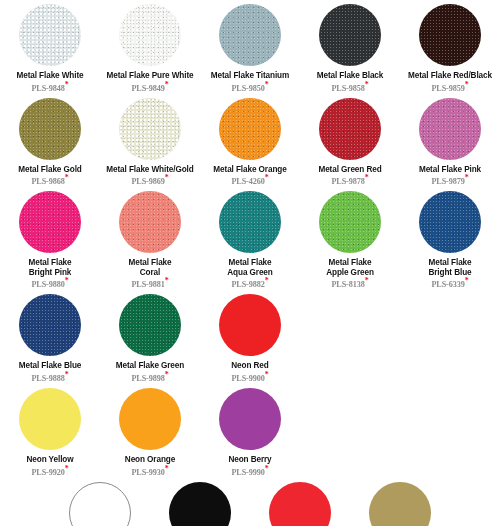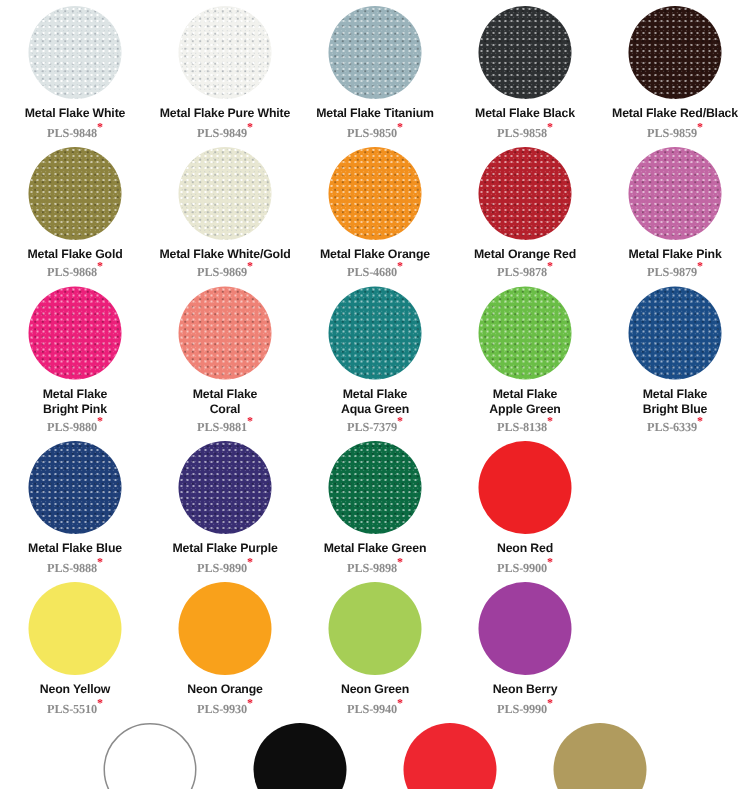--- a/index.html
+++ b/index.html
@@ -113,27 +113,27 @@
           <div class="swatch flake light" style="background: rgb(232, 231, 210);"></div>
         </div>
         <div class="label">Metal Flake White/Gold</div>
         <div class="code"><span>PLS-9869</span><span class="star">*</span></div>
       </div>
       <div class="cell">
         <div class="swatch-wrap">
           <div class="swatch flake" style="background: rgb(242, 144, 30);"></div>
         </div>
         <div class="label">Metal Flake Orange</div>
-        <div class="code"><span>PLS-4680</span><span class="star">*</span></div>
+        <div class="code"><span>PLS-4260</span><span class="star">*</span></div>
       </div>
       <div class="cell">
         <div class="swatch-wrap">
           <div class="swatch flake" style="background: rgb(181, 32, 44);"></div>
         </div>
-        <div class="label">Metal Orange Red</div>
+        <div class="label">Metal Green Red</div>
         <div class="code"><span>PLS-9878</span><span class="star">*</span></div>
       </div>
       <div class="cell">
         <div class="swatch-wrap">
           <div class="swatch flake" style="background: rgb(194, 103, 164);"></div>
         </div>
         <div class="label">Metal Flake Pink</div>
         <div class="code"><span>PLS-9879</span><span class="star">*</span></div>
       </div>
     </div>
@@ -153,21 +153,21 @@
         <div class="label">Metal Flake
 Coral</div>
         <div class="code"><span>PLS-9881</span><span class="star">*</span></div>
       </div>
       <div class="cell">
         <div class="swatch-wrap">
           <div class="swatch flake" style="background: rgb(25, 128, 128);"></div>
         </div>
         <div class="label">Metal Flake
 Aqua Green</div>
-        <div class="code"><span>PLS-7379</span><span class="star">*</span></div>
+        <div class="code"><span>PLS-9882</span><span class="star">*</span></div>
       </div>
       <div class="cell">
         <div class="swatch-wrap">
           <div class="swatch flake" style="background: rgb(106, 190, 70);"></div>
         </div>
         <div class="label">Metal Flake
 Apple Green</div>
         <div class="code"><span>PLS-8138</span><span class="star">*</span></div>
       </div>
       <div class="cell">
@@ -182,61 +182,47 @@
     <div class="row">
       <div class="cell">
         <div class="swatch-wrap">
           <div class="swatch flake" style="background: rgb(31, 63, 120);"></div>
         </div>
         <div class="label">Metal Flake Blue</div>
         <div class="code"><span>PLS-9888</span><span class="star">*</span></div>
       </div>
       <div class="cell">
         <div class="swatch-wrap">
-          <div class="swatch flake" style="background: rgb(57, 46, 115);"></div>
-        </div>
-        <div class="label">Metal Flake Purple</div>
-        <div class="code"><span>PLS-9890</span><span class="star">*</span></div>
-      </div>
-      <div class="cell">
-        <div class="swatch-wrap">
           <div class="swatch flake" style="background: rgb(11, 107, 66);"></div>
         </div>
         <div class="label">Metal Flake Green</div>
         <div class="code"><span>PLS-9898</span><span class="star">*</span></div>
       </div>
       <div class="cell">
         <div class="swatch-wrap">
           <div class="swatch" style="background: rgb(237, 32, 36);"></div>
         </div>
         <div class="label">Neon Red</div>
         <div class="code"><span>PLS-9900</span><span class="star">*</span></div>
       </div>
     </div>
     <div class="row">
       <div class="cell">
         <div class="swatch-wrap">
           <div class="swatch" style="background: rgb(244, 231, 92);"></div>
         </div>
         <div class="label">Neon Yellow</div>
-        <div class="code"><span>PLS-5510</span><span class="star">*</span></div>
+        <div class="code"><span>PLS-9920</span><span class="star">*</span></div>
       </div>
       <div class="cell">
         <div class="swatch-wrap">
           <div class="swatch" style="background: rgb(249, 161, 27);"></div>
         </div>
         <div class="label">Neon Orange</div>
         <div class="code"><span>PLS-9930</span><span class="star">*</span></div>
-      </div>
-      <div class="cell">
-        <div class="swatch-wrap">
-          <div class="swatch" style="background: rgb(166, 206, 86);"></div>
-        </div>
-        <div class="label">Neon Green</div>
-        <div class="code"><span>PLS-9940</span><span class="star">*</span></div>
       </div>
       <div class="cell">
         <div class="swatch-wrap">
           <div class="swatch" style="background: rgb(158, 62, 158);"></div>
         </div>
         <div class="label">Neon Berry</div>
         <div class="code"><span>PLS-9990</span><span class="star">*</span></div>
       </div>
     </div>
     <div class="row centered">

